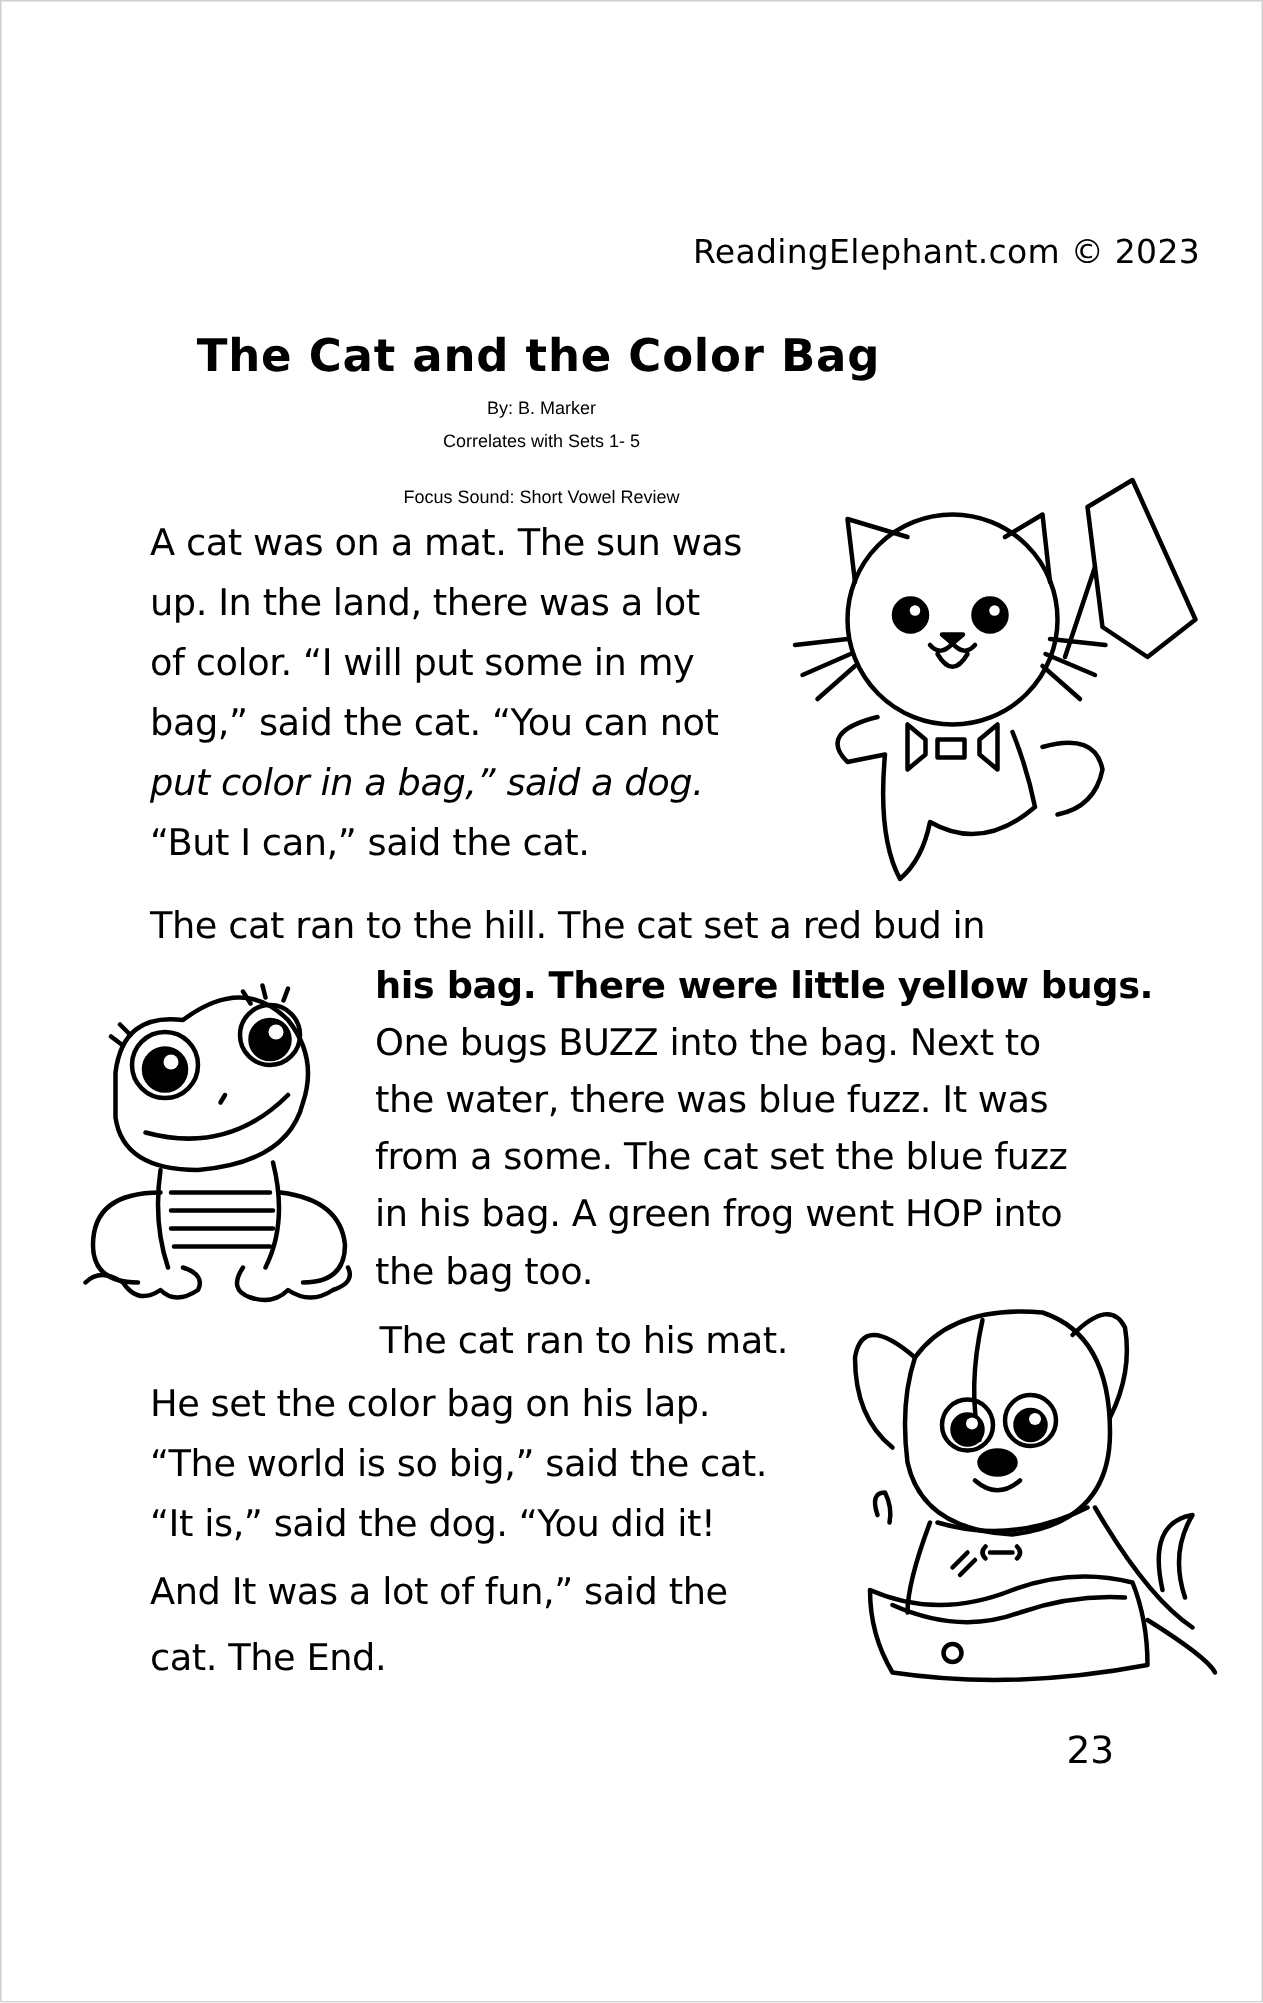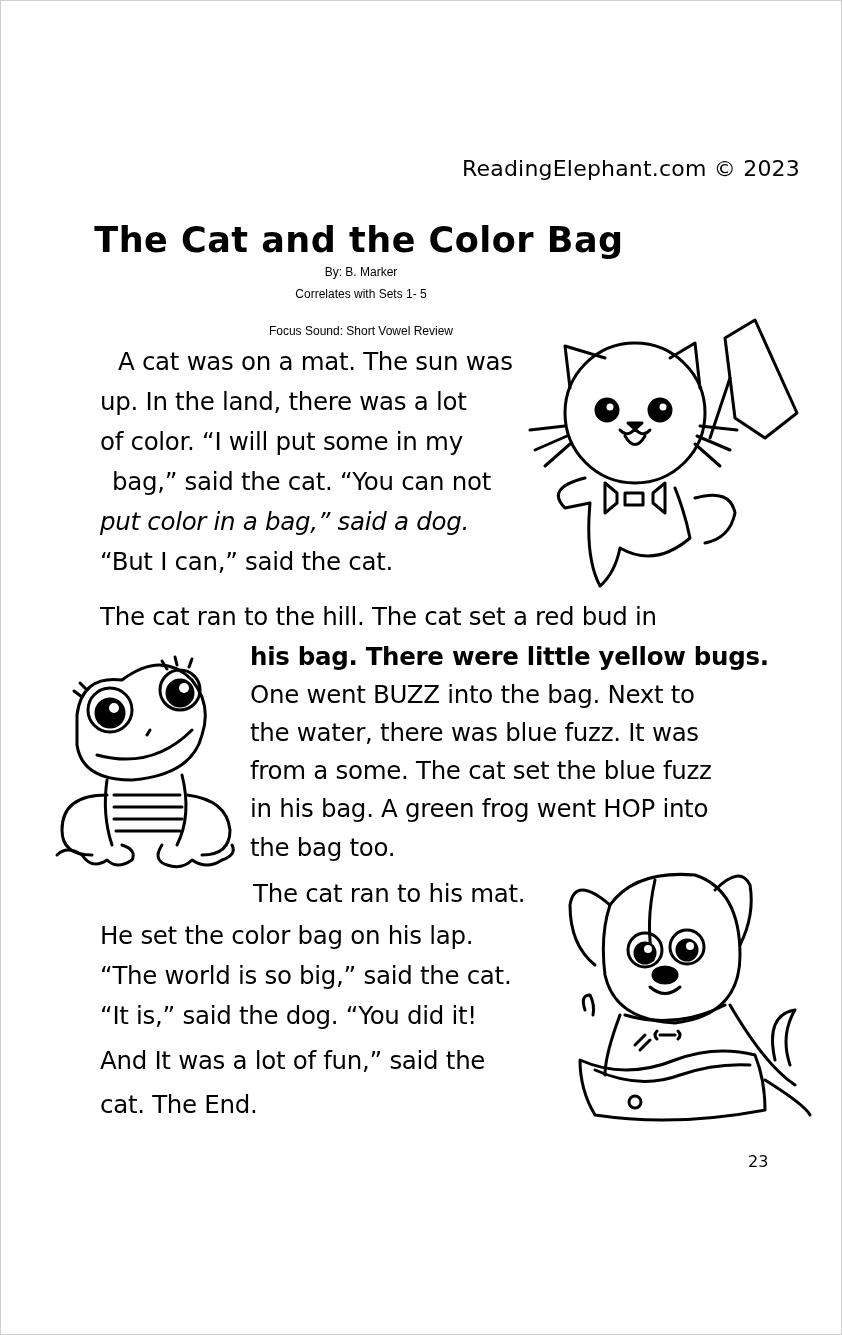--- a/index.html
+++ b/index.html
@@ -1,52 +1,52 @@
 <!DOCTYPE html>
 <html><head>
   <meta charset="utf-8">
   <style>
     html, body { margin: 0; padding: 0; background: #ffffff; }
     body { width: 842px; height: 1335px; position: relative; overflow: hidden;
            font-family: "DejaVu Sans", sans-serif; color: #000; }
     .page-border { position: absolute; left: 0; top: 0; width: 840px; height: 1333px; border: 1px solid #cfcfcf; }
     .copyright { position: absolute; top: 156px; right: 42px; font-size: 22px; letter-spacing: 0.2px; }
     .title { position: absolute; top: 220px; left: 0; width: 718px; text-align: center;
-             font-size: 35px; font-weight: bold; letter-spacing: 0.5px; }
+             font-size: 30px; font-weight: bold; letter-spacing: 0.5px; }
     .meta { position: absolute; left: 0; width: 722px; text-align: center;
             font-family: "Liberation Sans", sans-serif; font-size: 12px; }
     .line { position: absolute; font-size: 24.5px; white-space: nowrap; letter-spacing: -0.3px; }
-    .pagenum { position: absolute; top: 1152px; left: 711px; font-size: 16px; margin-left: 37px; }
+    .pagenum { position: absolute; top: 1152px; left: 711px; font-size: 25px; }
     svg.art { position: absolute; fill: none; stroke: #000; stroke-width: 3; stroke-linecap: round; stroke-linejoin: round; }
   </style>
 </head>
 <body>
 
 <div class="page-border"></div>
 
 <div class="copyright">ReadingElephant.com © 2023</div>
 
 <div class="title">The Cat and the Color Bag</div>
 <div class="meta" style="top:265px;">By: B. Marker</div>
 <div class="meta" style="top:287px;">Correlates with Sets 1- 5</div>
 <div class="meta" style="top:324px;">Focus Sound: Short Vowel Review</div>
 
 <div>
-  <div class="line" style="left:100px;top:347px;margin-left:18px;">A cat was on a mat. The sun was</div>
+  <div class="line" style="left:100px;top:347px;">A cat was on a mat. The sun was</div>
   <div class="line" style="left:100px;top:387px;">up. In the land, there was a lot</div>
   <div class="line" style="left:100px;top:427px;">of color. “I will put some in my</div>
-  <div class="line" style="left:112px;top:467px;">bag,” said the cat. “You can not</div>
+  <div class="line" style="left:100px;top:467px;">bag,” said the cat. “You can not</div>
   <div class="line" style="left:100px;top:507px;font-style:italic;">put color in a bag,” said a dog.</div>
   <div class="line" style="left:100px;top:547px;">“But I can,” said the cat.</div>
 </div>
 
 <div>
   <div class="line" style="left:100px;top:602px;">The cat ran to the hill. The cat set a red bud in</div>
   <div class="line" style="left:250px;top:642px;font-weight:bold;">his bag. There were little yellow bugs.</div>
-  <div class="line" style="left:250px;top:680px;">One went BUZZ into the bag. Next to</div>
+  <div class="line" style="left:250px;top:680px;">One bugs BUZZ into the bag. Next to</div>
   <div class="line" style="left:250px;top:718px;">the water, there was blue fuzz. It was</div>
   <div class="line" style="left:250px;top:756px;">from a some. The cat set the blue fuzz</div>
   <div class="line" style="left:250px;top:794px;">in his bag. A green frog went HOP into</div>
   <div class="line" style="left:250px;top:833px;">the bag too.</div>
 </div>
 
 <div>
   <div class="line" style="left:253px;top:879px;">The cat ran to his mat.</div>
   <div class="line" style="left:100px;top:921px;">He set the color bag on his lap.</div>
   <div class="line" style="left:100px;top:961px;">“The world is so big,” said the cat.</div>

